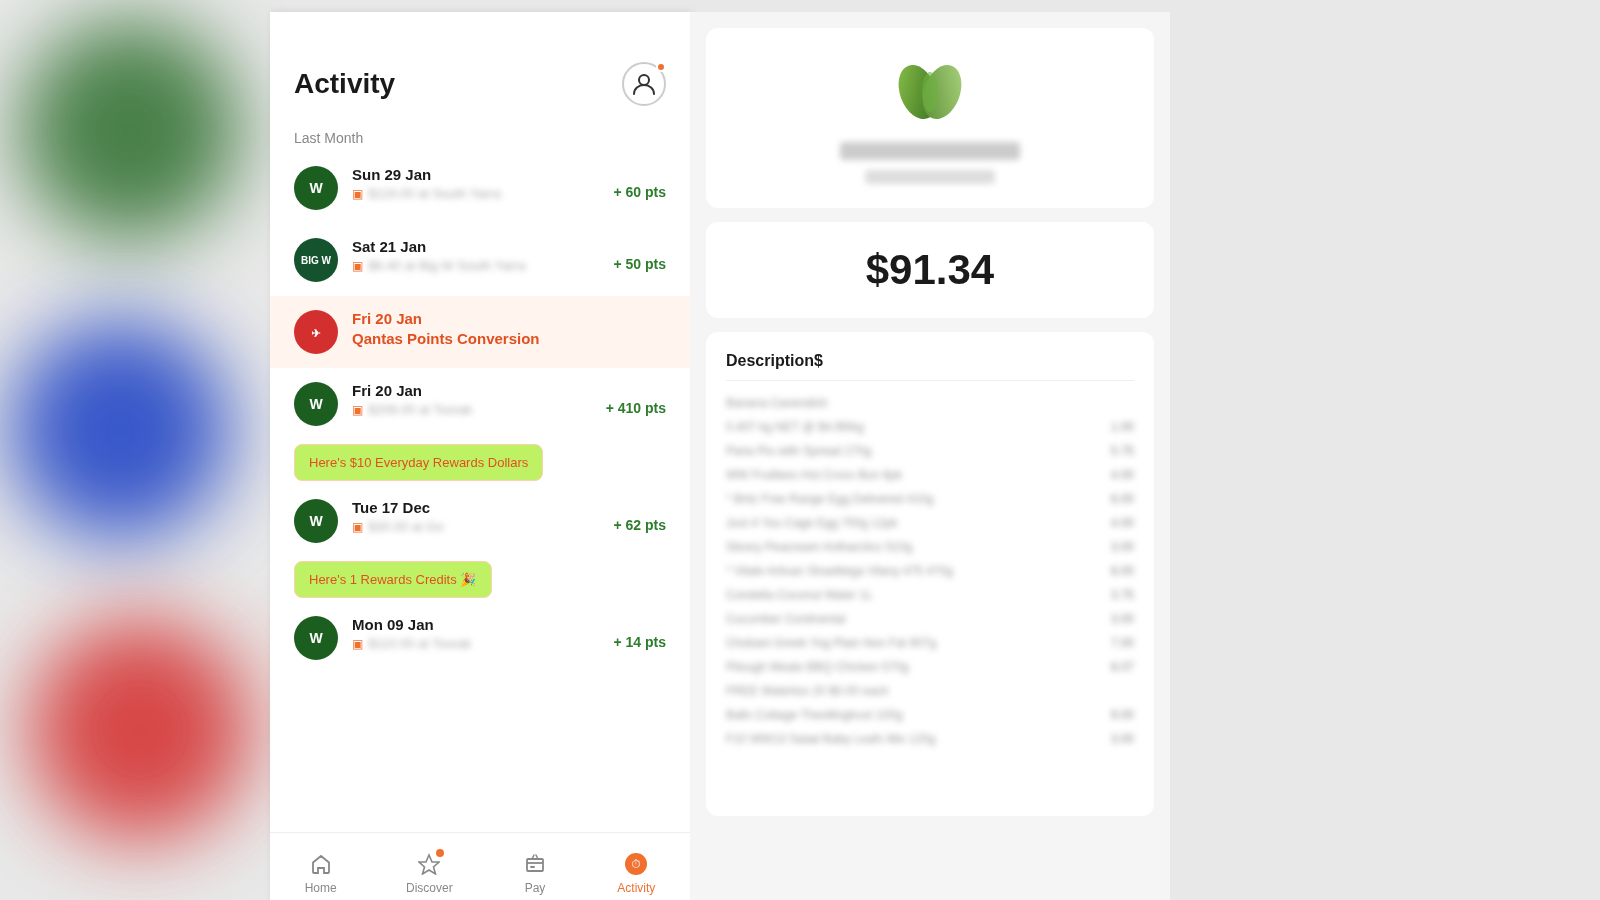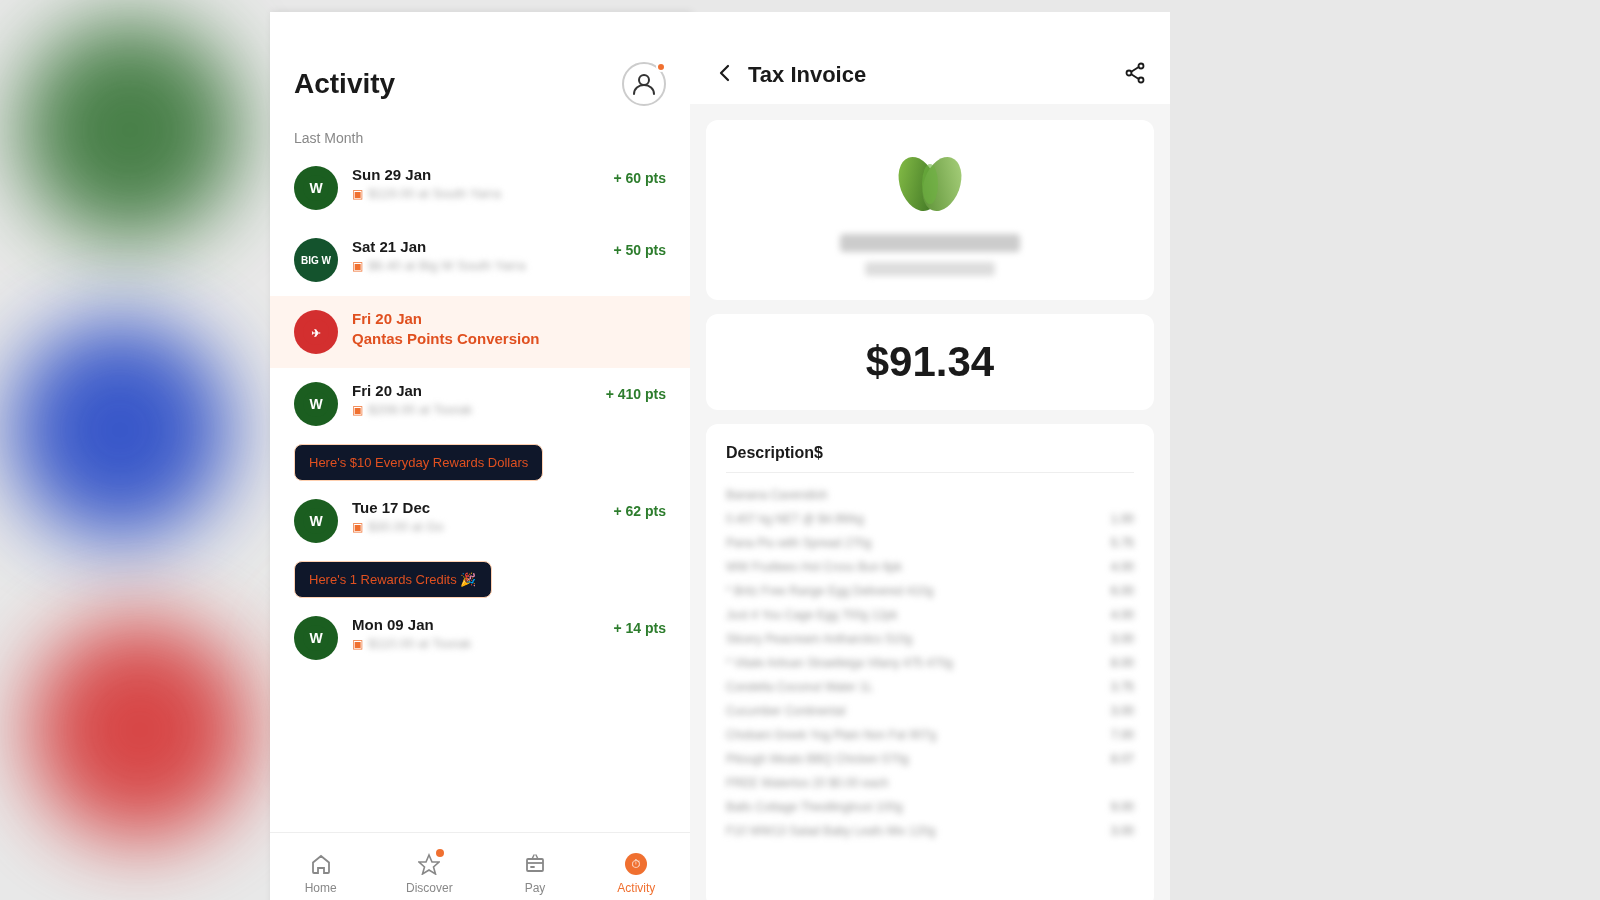--- a/index.html
+++ b/index.html
@@ -179,26 +179,26 @@
       display: flex;
       align-items: center;
       gap: 5px;
     }
 
     .item-pts {
       font-size: 14px;
       font-weight: 600;
       color: #2d7d2d;
       white-space: nowrap;
-      margin-top: 4px;
+      margin-top: 18px;
     }
 
     .notification-banner {
       margin: 4px 0 0 0;
-      background: #0f172a;
+      background: #bef264;
       border: 1px solid #ffd0b0;
       border-radius: 8px;
       padding: 10px 14px;
       font-size: 13px;
       color: #e05020;
       font-weight: 500;
     }
 
     
     .bottom-nav {
@@ -567,39 +567,20 @@
           </svg>
         </div>
         <span>Activity</span>
       </div>
     </div>
 
   </div>
 
   <div class="invoice-panel">
 
-    <div class="invoice-header">
-      <div style="display:flex;align-items:center;gap:12px;">
-        <div style="cursor:pointer;">
-          <svg width="22" height="22" viewBox="0 0 22 22" fill="none">
-            <path d="M14 18L7 11l7-7" stroke="#1a1a1a" stroke-width="2.2" stroke-linecap="round" stroke-linejoin="round"></path>
-          </svg>
-        </div>
-        <span class="invoice-title">Tax Invoice</span>
-      </div>
-      <div style="cursor:pointer;">
-        <svg width="22" height="22" viewBox="0 0 22 22" fill="none">
-          <circle cx="17" cy="4" r="2.5" stroke="#1a1a1a" stroke-width="1.8" fill="none"></circle>
-          <circle cx="5" cy="11" r="2.5" stroke="#1a1a1a" stroke-width="1.8" fill="none"></circle>
-          <circle cx="17" cy="18" r="2.5" stroke="#1a1a1a" stroke-width="1.8" fill="none"></circle>
-          <path d="M7.3 12.3L14.7 17" stroke="#1a1a1a" stroke-width="1.8" stroke-linecap="round"></path>
-          <path d="M14.7 5L7.3 9.7" stroke="#1a1a1a" stroke-width="1.8" stroke-linecap="round"></path>
-        </svg>
-      </div>
-    </div>
 
     <div class="invoice-body">
 
       <div class="store-card">
 
         <svg class="ww-logo-svg" viewBox="0 0 80 80">
           <defs>
             <linearGradient id="g1" x1="0%" y1="0%" x2="100%" y2="100%">
               <stop offset="0%" style="stop-color:#8bc34a"></stop>
               <stop offset="100%" style="stop-color:#33691e"></stop>

